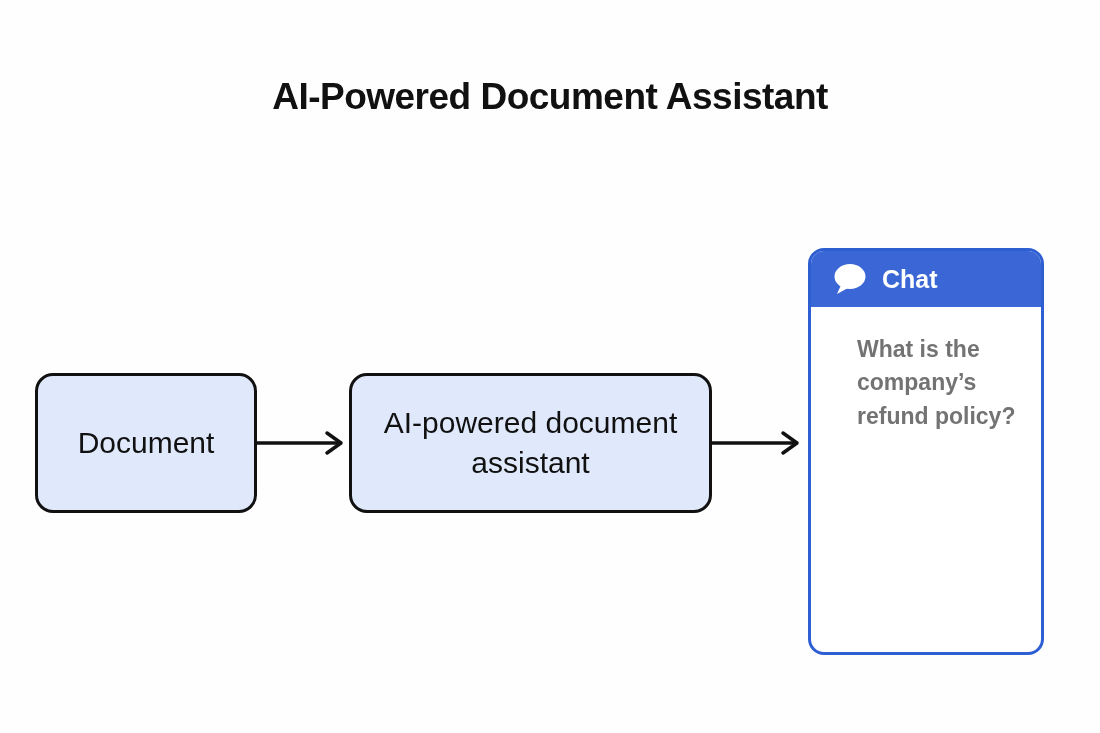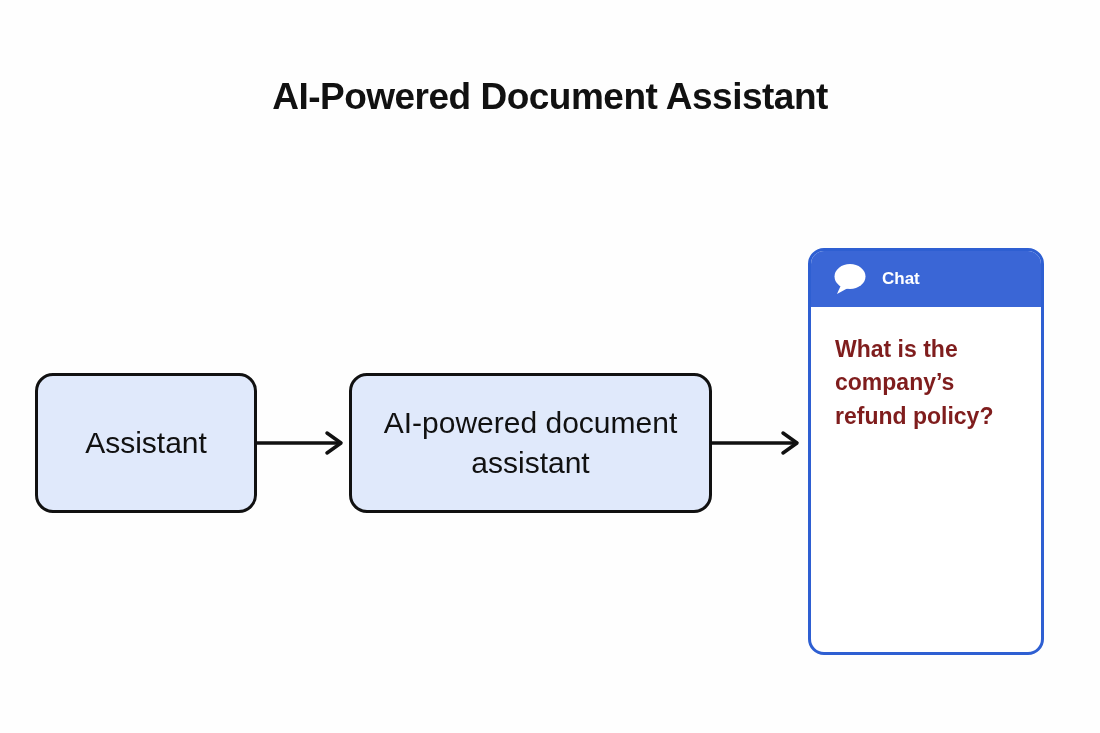--- a/index.html
+++ b/index.html
@@ -58,49 +58,50 @@
     height: 56px;
     background: #3a66d6;
     display: flex;
     align-items: center;
     gap: 15px;
     padding-left: 20px;
     box-sizing: border-box;
   }
   .chat-header-label {
     color: #ffffff;
-    font-size: 17px;
+    font-size: 25px;
     font-weight: 700;
   }
   .chat-body {
     padding: 26px 8px 0 24px;
   }
   .chat-question {
     font-size: 23px;
     font-weight: 600;
     line-height: 1.45;
     white-space: pre-line;
-    color: #7f1d1d;
+    color: #737373;
+    margin-left: 22px;
   }
   .chat-answer {
     margin-top: 21px;
     font-size: 21px;
     font-weight: 400;
     line-height: 1.4;
     white-space: pre-line;
     color: #111;
   }
 </style>
 </head>
 <body>
 
 <div class="page-title">AI-Powered Document Assistant</div>
 
 <div class="flow-node" id="node-embedding">
-  <span>Assistant</span>
+  <span>Document</span>
 </div>
 
 <svg class="flow-arrow" id="arrow-1" viewBox="0 0 92 30">
   <line x1="1" y1="15" x2="83" y2="15" stroke="#111" stroke-width="3.5"></line>
   <path d="M72 5 L86 15 L72 25" fill="none" stroke="#111" stroke-width="3.5" stroke-linecap="round" stroke-linejoin="round"></path>
 </svg>
 
 <div class="flow-node" id="node-assistant">
   <span>AI-powered document assistant</span>
 </div>

